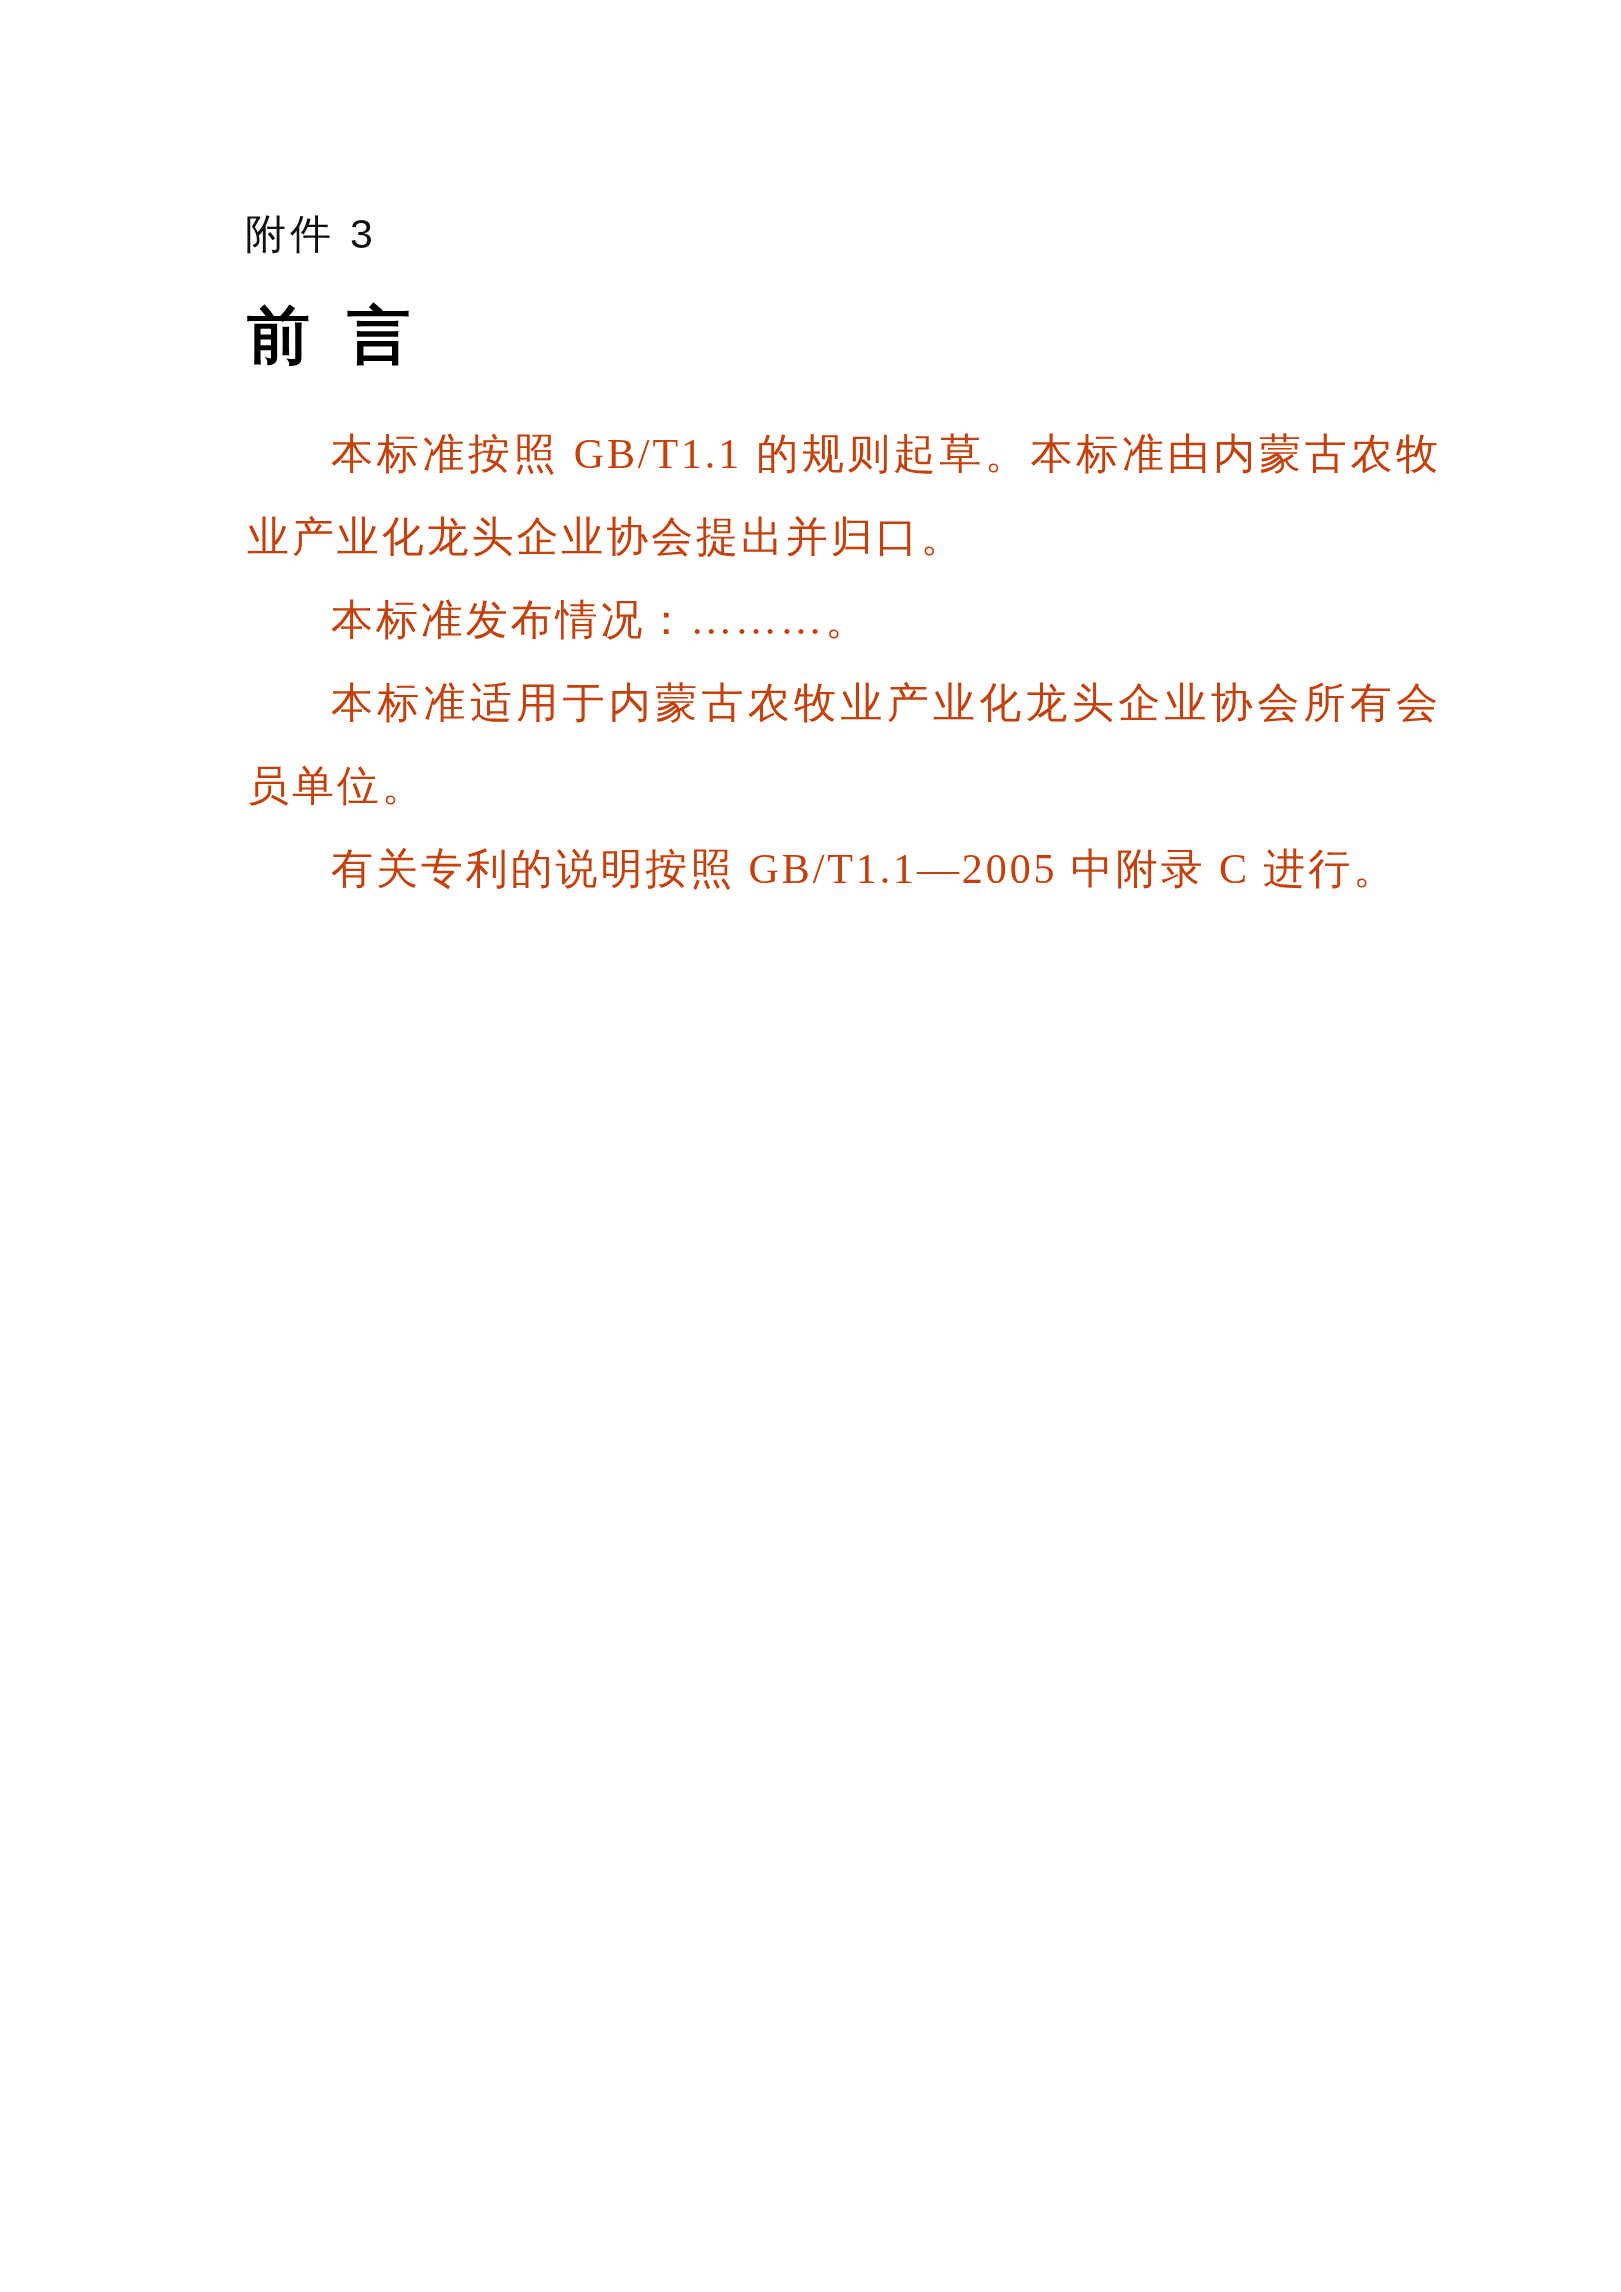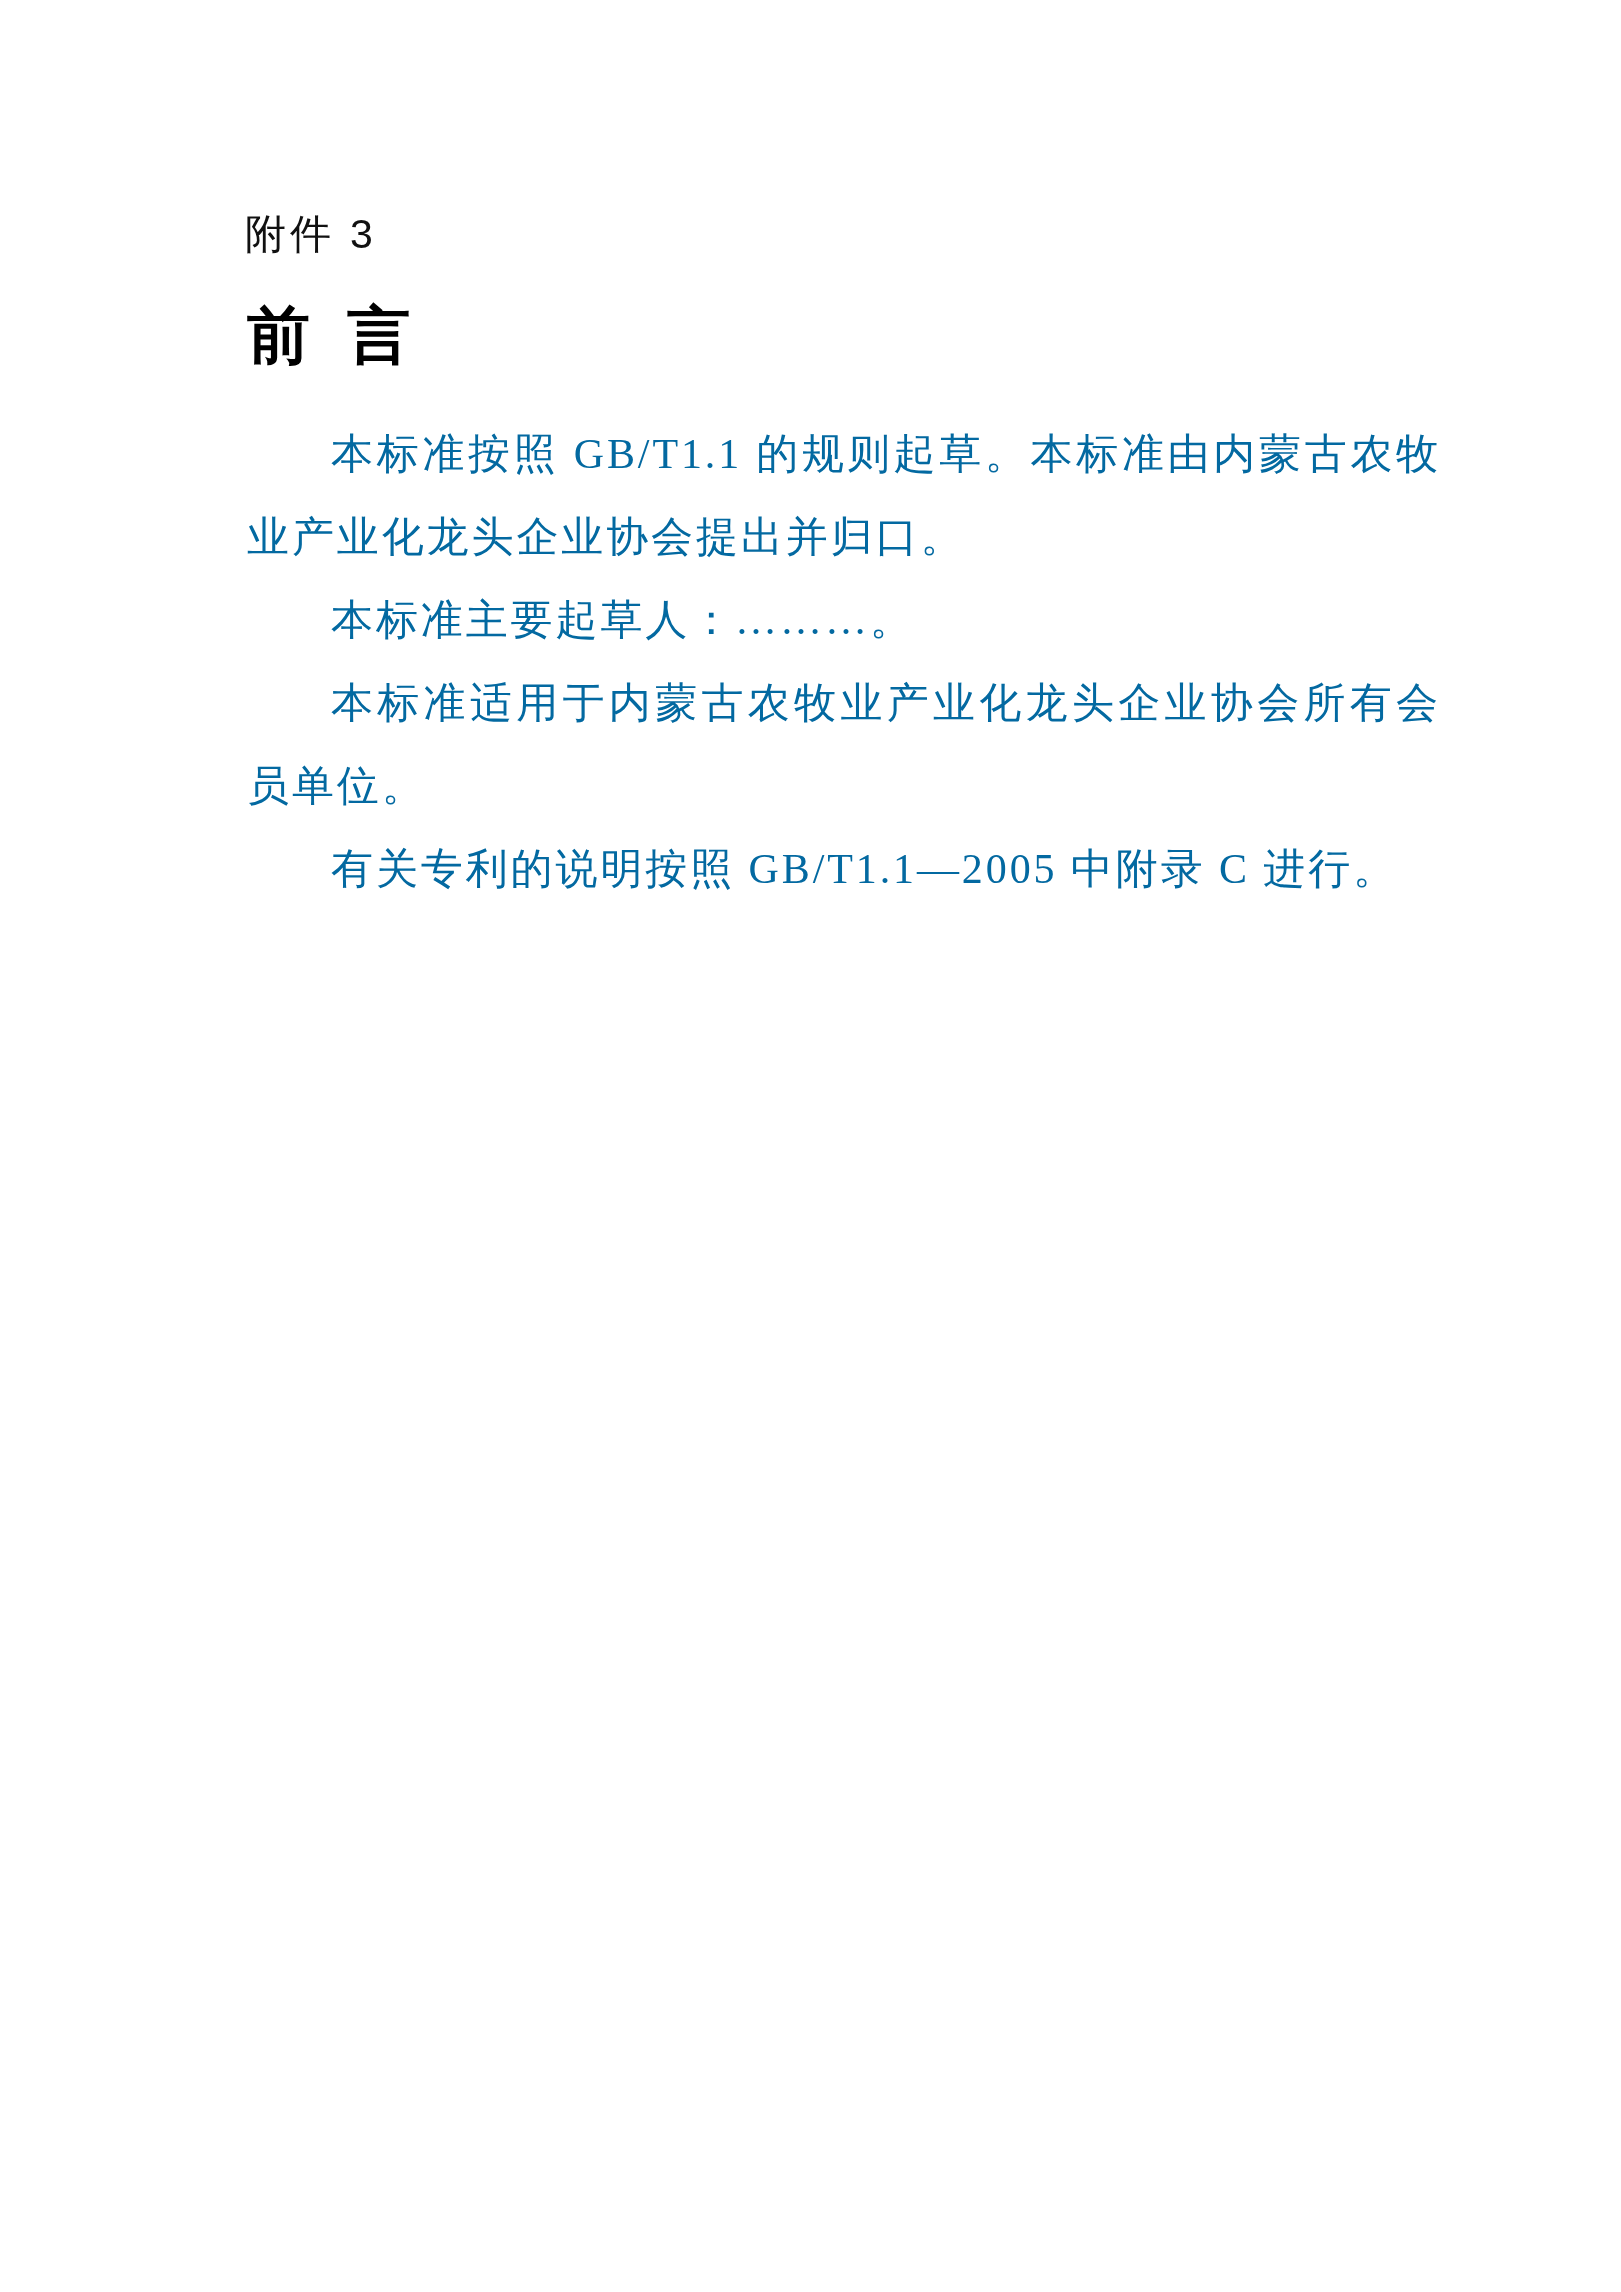--- a/index.html
+++ b/index.html
@@ -45,36 +45,36 @@
   }
   .body-text {
     position: absolute;
     left: 247px;
     top: 413px;
     width: 1194px;
     font-size: 42px;
     line-height: 83px;
     letter-spacing: 2.9px;
     text-align: justify;
-    color: #0369a1;
+    color: #c2410c;
   }
   .body-text p {
     margin: 0;
     padding: 0;
     text-indent: 2em;
   }
 </style>
 </head>
 <body>
 
 <div class="page" style="--page-bg: #ffffff; --page-fg: #000000;">
   <div class="attachment-label">附件 3</div>
 
   <div class="doc-title">前 言</div>
 
   <div class="body-text">
       <p>本标准按照 GB/T1.1 的规则起草。本标准由内蒙古农牧业产业化龙头企业协会提出并归口。</p>
-      <p>本标准主要起草人：………。</p>
+      <p>本标准发布情况：………。</p>
       <p>本标准适用于内蒙古农牧业产业化龙头企业协会所有会员单位。</p>
       <p>有关专利的说明按照 GB/T1.1—2005 中附录 C 进行。</p>
     </div>
 </div>
 
 
 </body></html>

